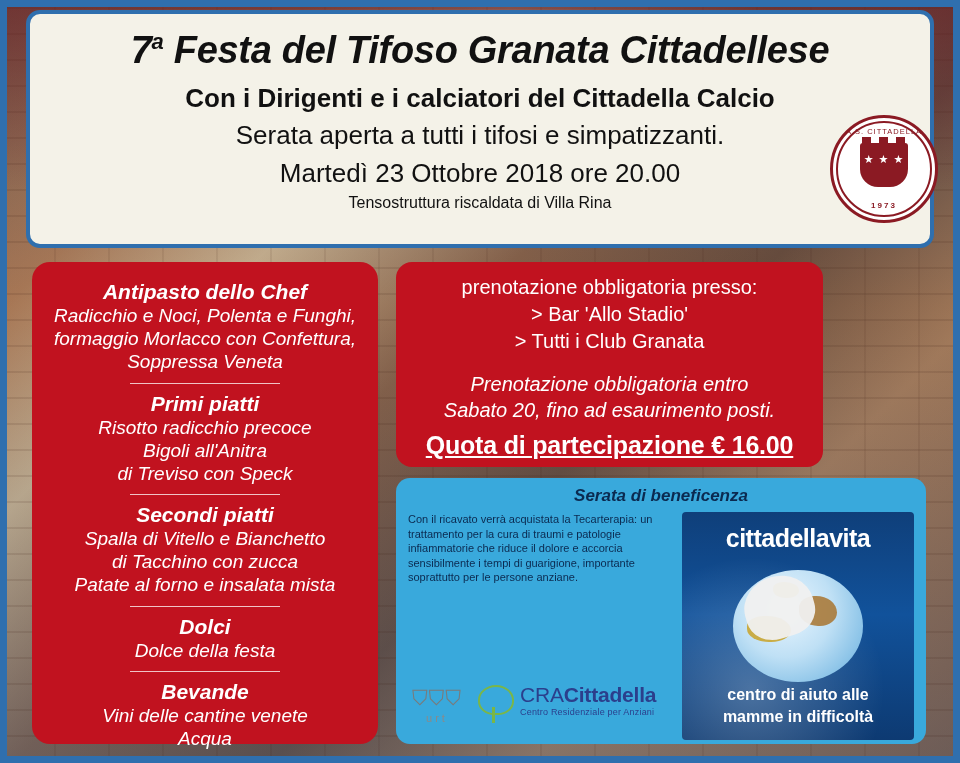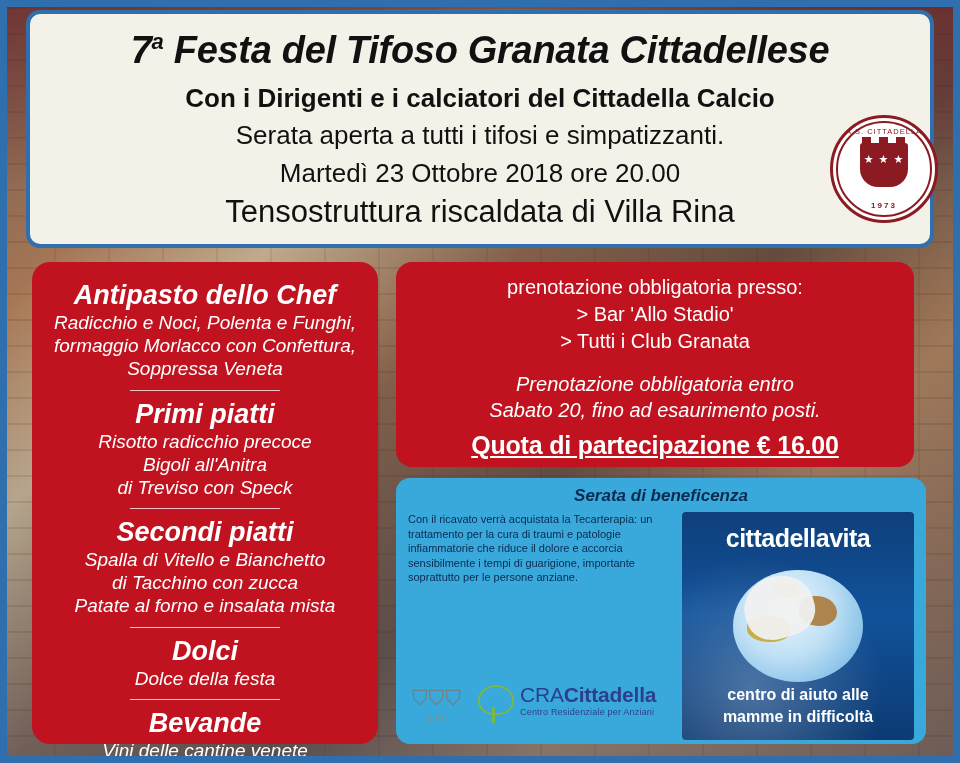--- a/index.html
+++ b/index.html
@@ -88,21 +88,21 @@
     font-size: 26px;
     color: #111111;
   }
   .h-sub3 {
     margin-top: 7px;
     font-size: 26px;
     color: #111111;
   }
   .h-sub4 {
     margin-top: 5px;
-    font-size: 31px;
+    font-size: 16px;
     color: #111111;
   }
 
   
   .crest {
     position: absolute;
     right: 22px;
     top: 115px;
     width: 108px;
     height: 108px;
@@ -184,21 +184,21 @@
     height: 482px;
     background: #c1121f;
     border-radius: 18px;
     z-index: 10;
     color: #ffffff;
     text-align: center;
     padding: 12px 10px;
     box-sizing: border-box;
   }
   .m-head {
-    font-size: 27px;
+    font-size: 21px;
     font-weight: bold;
     font-style: italic;
     margin-top: 6px;
   }
   .m-line {
     font-size: 19px;
     font-style: italic;
     line-height: 1.22;
   }
   .m-sep {
@@ -206,21 +206,21 @@
     height: 1px;
     background: rgba(255,255,255,0.75);
     margin: 9px auto 8px auto;
   }
 
   
   .book-box {
     position: absolute;
     left: 396px;
     top: 262px;
-    width: 518px;
+    width: 427px;
     height: 205px;
     background: #c1121f;
     border-radius: 16px;
     z-index: 10;
     color: #ffffff;
     text-align: center;
     padding: 12px 14px;
     box-sizing: border-box;
   }
   .b-line {

